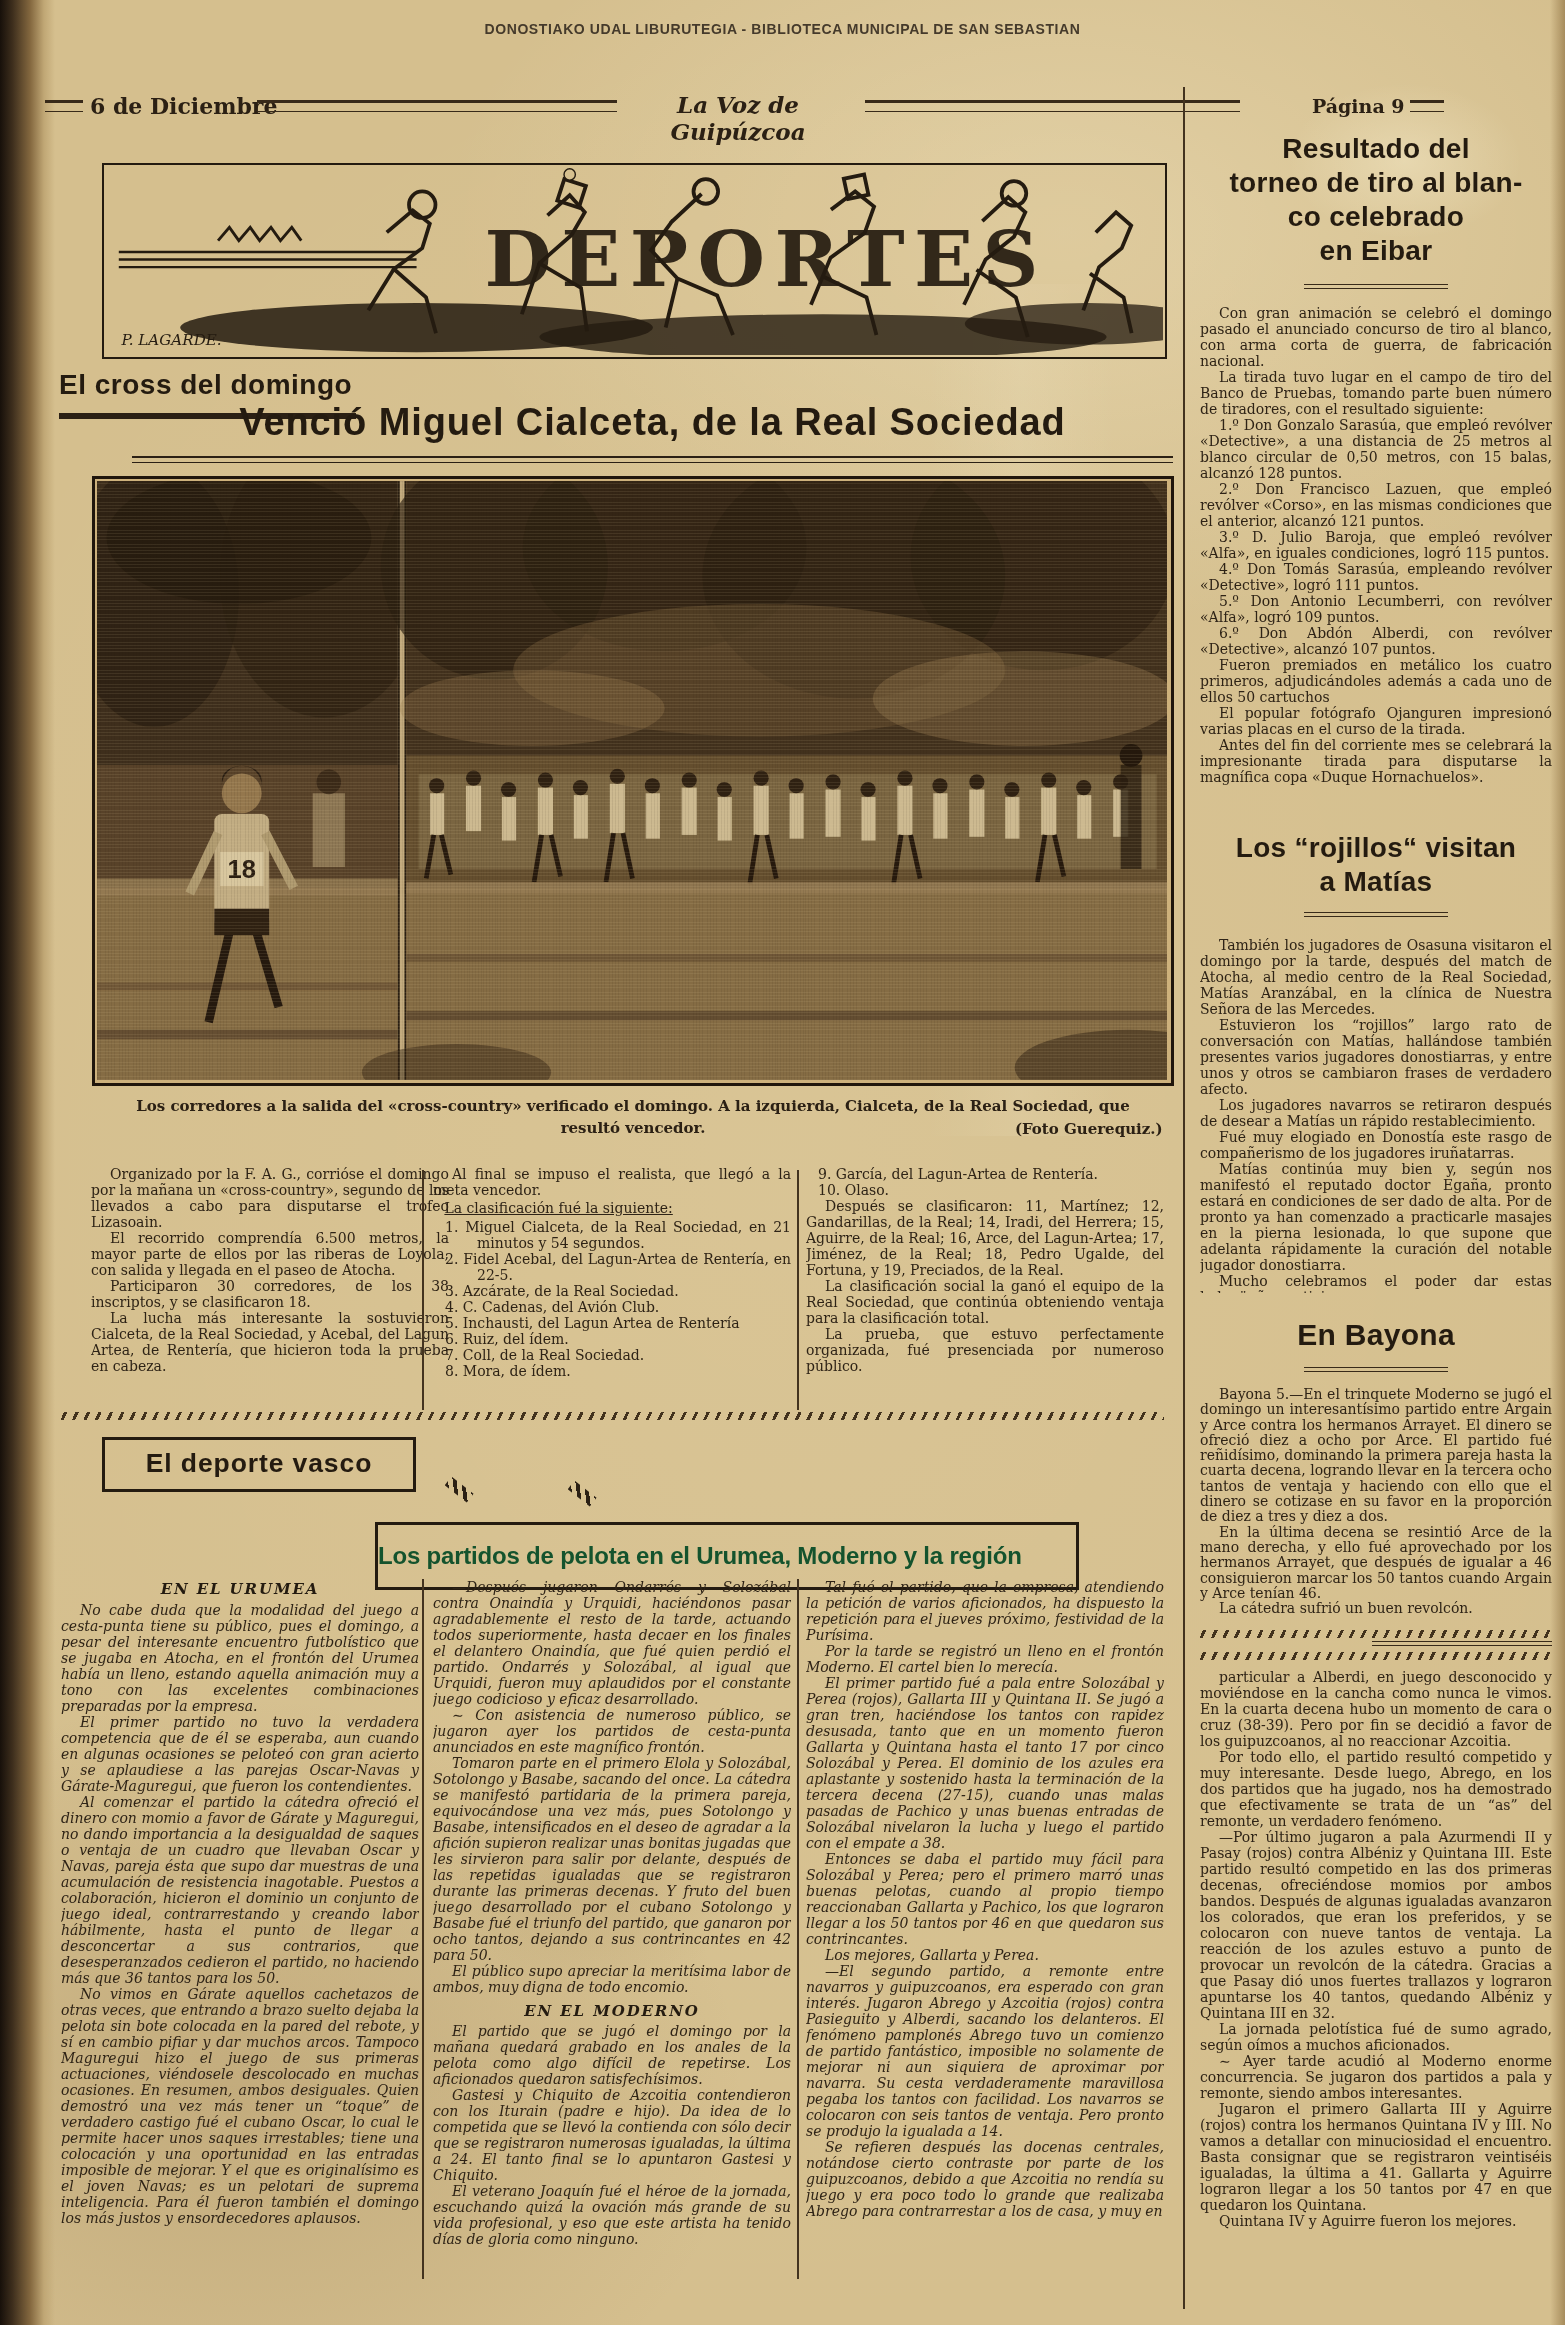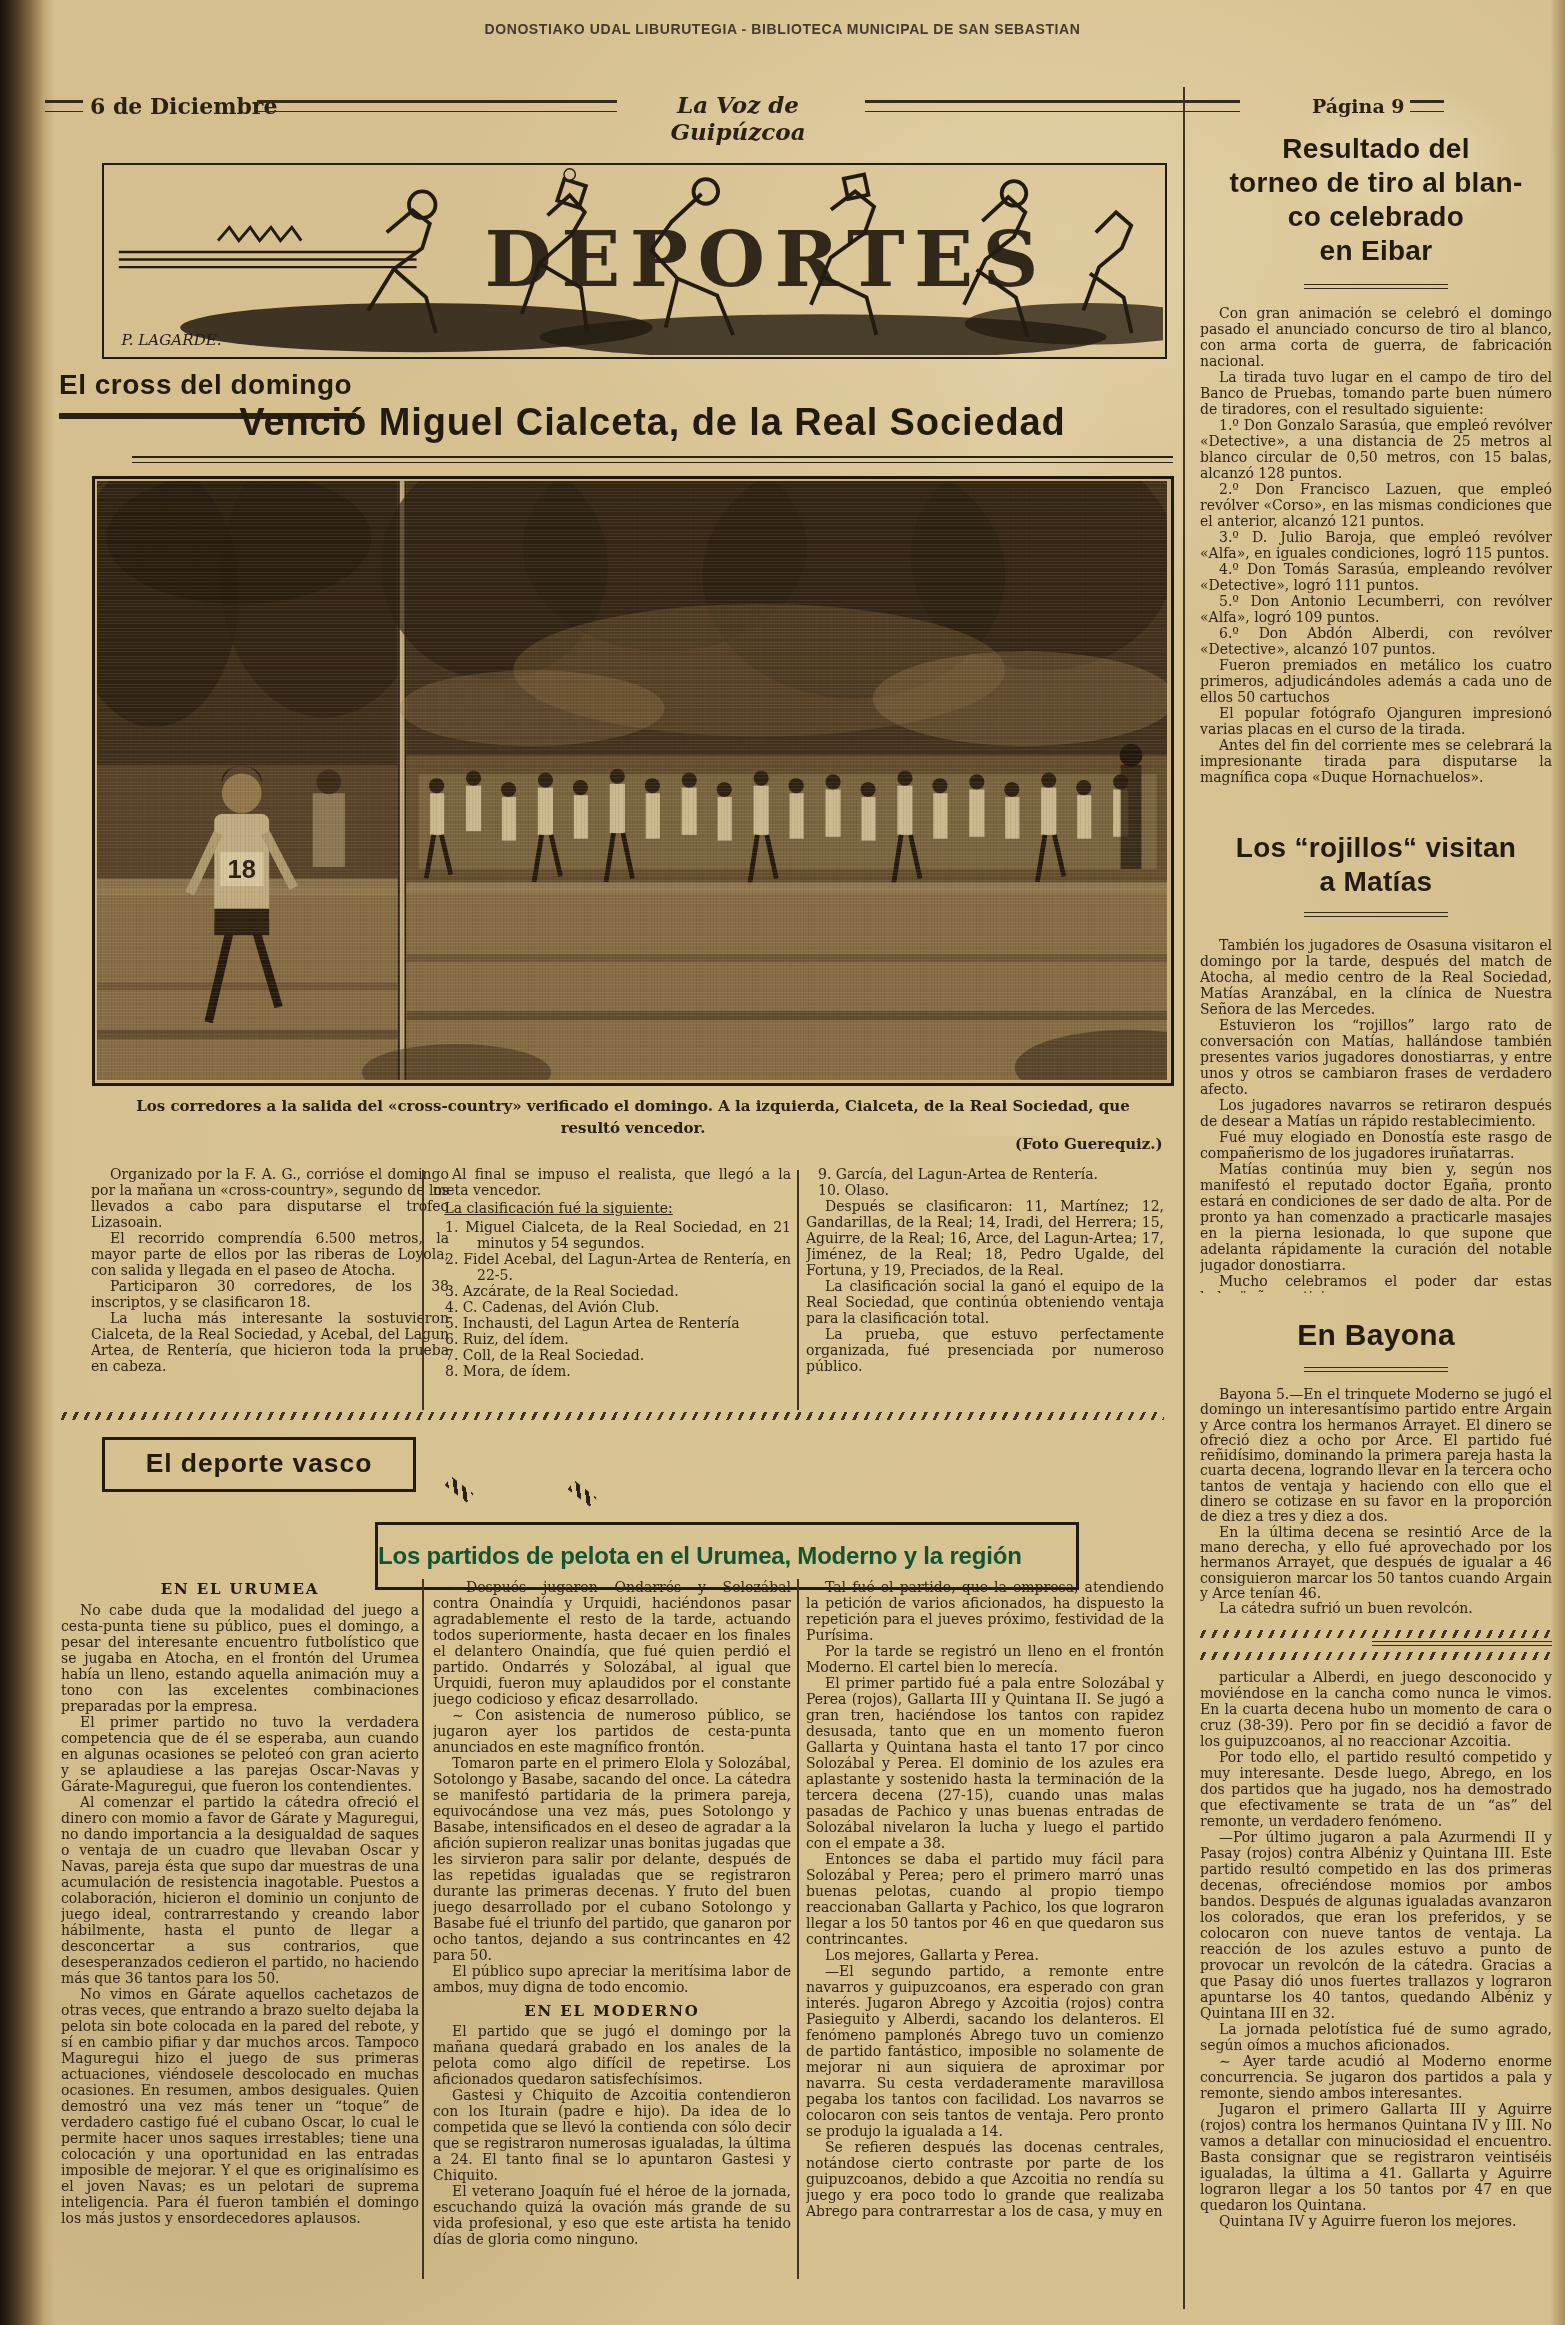--- a/index.html
+++ b/index.html
@@ -50,24 +50,24 @@
   .photo{left:92px;top:476px;width:1082px;height:610px;border:3.8px solid #20160c;
     box-sizing:border-box;background:#cdb17c;padding:1.9px;}
   .photo-inner{position:relative;width:1070px;height:599px;overflow:hidden;background:#4c3a24;}
   .halftone{position:absolute;left:0;top:0;right:0;bottom:0;
     background:
       repeating-linear-gradient(0deg, rgba(224,204,156,.10) 0 0.9px, transparent 0.9px 2.8px),
       repeating-linear-gradient(90deg, rgba(34,22,10,.08) 0 0.9px, transparent 0.9px 2.8px),
       rgba(96,70,36,.10);}
   .caption{left:92px;top:1096px;width:1082px;text-align:center;
     font-size:15px;font-weight:bold;color:#2b2014;line-height:1.45;}
-  .caption .credit{position:absolute;right:11.4px;top:23px;font-weight:bold;margin-top:15px;}
+  .caption .credit{position:absolute;right:11.4px;top:23px;font-weight:bold;}
   
   .tcol{top:1166px;height:244px;width:358px;overflow:hidden;font-size:14px;line-height:16px;}
-  .bcol{top:1579px;height:702px;width:358px;overflow:hidden;font-size:14px;line-height:16px;}
+  .bcol{top:1579px;height:702px;width:358px;overflow:hidden;font-size:14px;line-height:16px;font-style:italic;}
   .vrule{width:1.9px;background:#43331f;}
   .para{margin:0;text-indent:19px;text-align:justify;}
   .cl{margin:0;padding-left:44px;text-indent:-32px;text-align:justify;}
   .subhead-line{margin:1.9px 0 2.8px;text-indent:11.4px;text-decoration:underline;}
   .colhead{text-align:center;font-weight:bold;font-size:15px;letter-spacing:1.9px;
     margin:1.9px 0 4.7px;color:#241b10;}
   
   .zz{height:7.6px;background:repeating-linear-gradient(115deg, transparent 0 2.8px, #42321d 2.8px 5.7px, transparent 5.7px 10.4px);}
   
   .dvbox{left:102px;top:1437px;width:314px;height:55px;border:3.8px solid #241b10;

